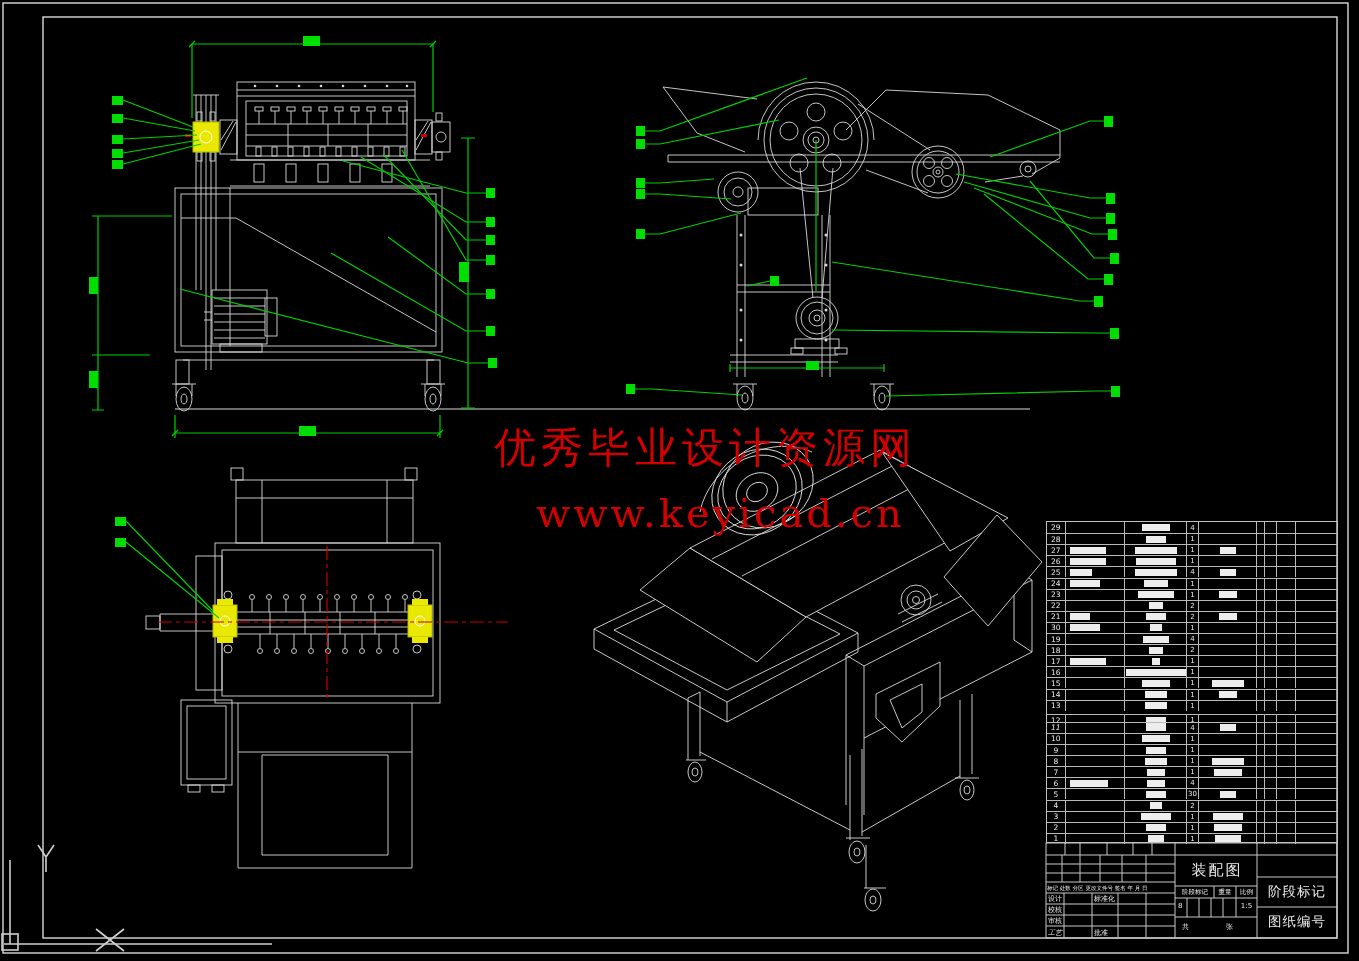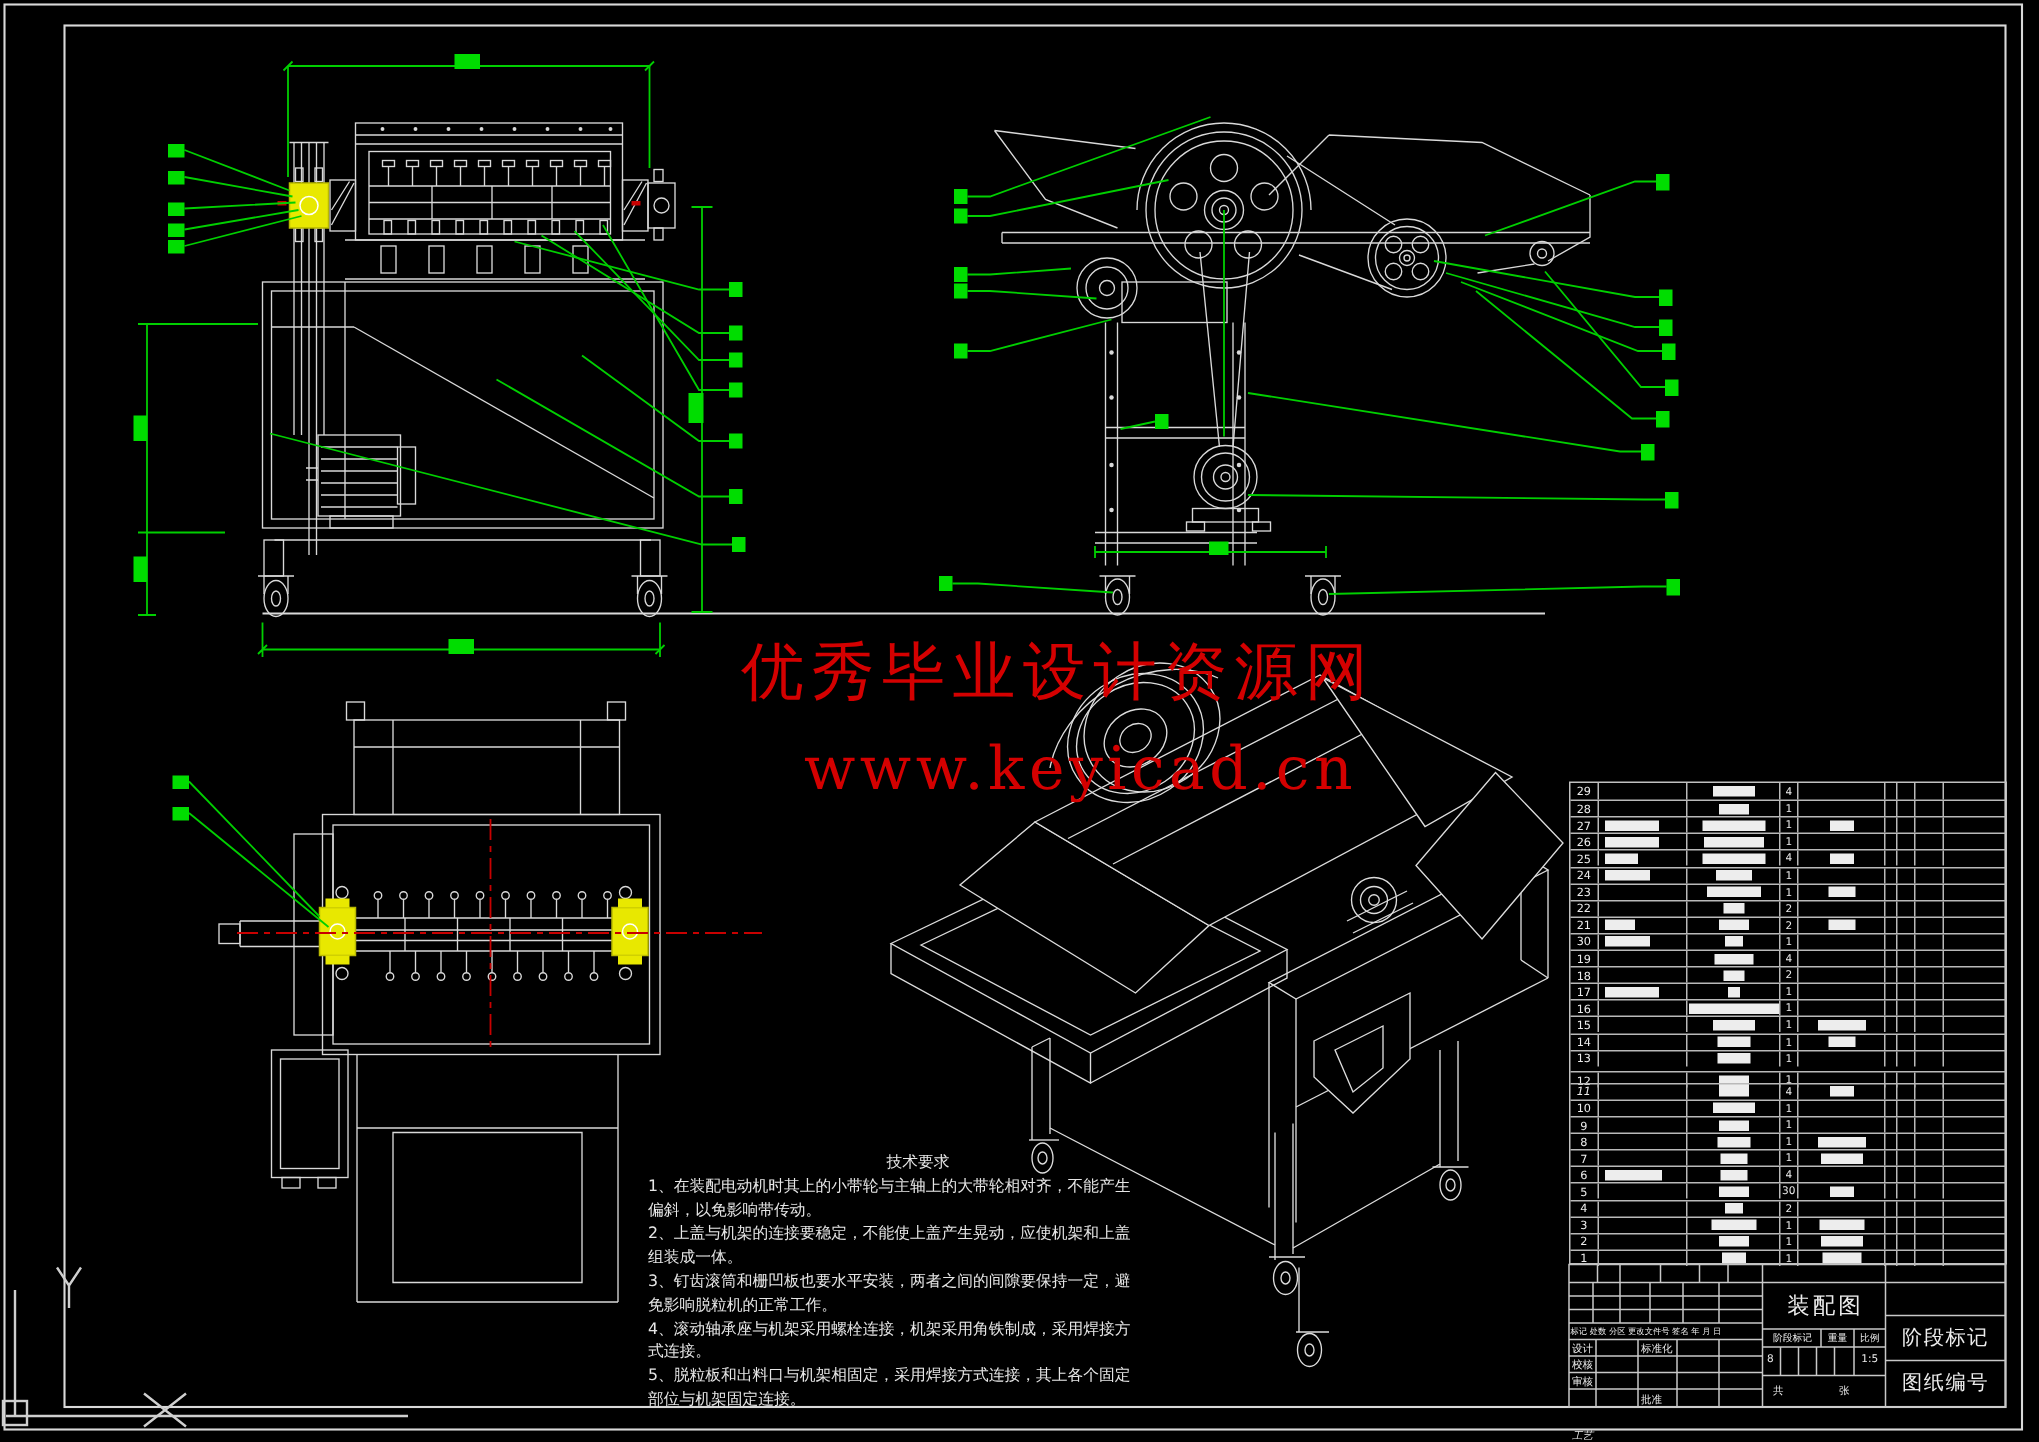--- a/index.html
+++ b/index.html
@@ -550,33 +550,20 @@
         <line x1="1223" y1="898" x2="1223" y2="917"></line>
 
     <line x1="1257" y1="877" x2="1337" y2="877"></line>
     <line x1="1257" y1="907" x2="1337" y2="907"></line>
   </g>
 </svg>
 
 <div class="wm" id="wm2">www.keyicad.cn</div>
 <div class="wm" id="wm1">优秀毕业设计资源网</div>
 
-<div class="overlay" id="tech">
-  <div class="tech-title">技术要求</div>
-  <div class="tech-body">1、在装配电动机时其上的小带轮与主轴上的大带轮相对齐，不能产生
-偏斜，以免影响带传动。
-2、上盖与机架的连接要稳定，不能使上盖产生晃动，应使机架和上盖
-组装成一体。
-3、钉齿滚筒和栅凹板也要水平安装，两者之间的间隙要保持一定，避
-免影响脱粒机的正常工作。
-4、滚动轴承座与机架采用螺栓连接，机架采用角铁制成，采用焊接方
-式连接。
-5、脱粒板和出料口与机架相固定，采用焊接方式连接，其上各个固定
-部位与机架固定连接。</div>
-</div>
 
 <div class="overlay" id="parts-table">
   <div>
         <div class="prow first" style="top: 0px;">
           <div class="pcell c0" style="width: 19px;">29</div>
           <div class="pcell c1" style="width: 60px;"></div>
           <div class="pcell c2" style="width: 63px;">
             <i class="blob" style="width: 28px;"></i>
           </div>
           <div class="pcell c3" style="width: 12px;">4</div>
@@ -994,21 +981,21 @@
         </div>
       </div>
 </div>
 
 <div class="tbt" id="tb-title">装配图</div>
 <div class="tbt" id="tb-rev">标记 处数 分区 更改文件号 签名 年 月 日</div>
 <div class="tbt tb-small" style="left:1048px;top:894px;">设计</div>
 <div class="tbt tb-small" style="left:1094px;top:894px;">标准化</div>
 <div class="tbt tb-small" style="left:1048px;top:905px;">校核</div>
 <div class="tbt tb-small" style="left:1048px;top:916px;">审核</div>
-<div class="tbt tb-small" style="left:1048px;top:952px;font-style:italic;">工艺</div>
+<div class="tbt tb-small" style="left:1048px;top:928px;font-style:italic;">工艺</div>
 <div class="tbt tb-small" style="left:1094px;top:928px;">批准</div>
 <div class="tbt tb-h" style="left:1176px;top:888px;width:38px;text-align:center;">阶段标记</div>
 <div class="tbt tb-h" style="left:1214px;top:888px;width:22px;text-align:center;">重量</div>
 <div class="tbt tb-h" style="left:1236px;top:888px;width:21px;text-align:center;">比例</div>
 <div class="tbt tb-small" style="left:1178px;top:902px;">8</div>
 <div class="tbt tb-small" style="left:1236px;top:902px;width:21px;text-align:center;">1:5</div>
 <div class="tbt tb-small" style="left:1182px;top:922px;">共</div>
 <div class="tbt tb-small" style="left:1226px;top:922px;">张</div>
 <div class="tbt" id="tb-machine">阶段标记</div>
 <div class="tbt" id="tb-drawno">图纸编号</div>

